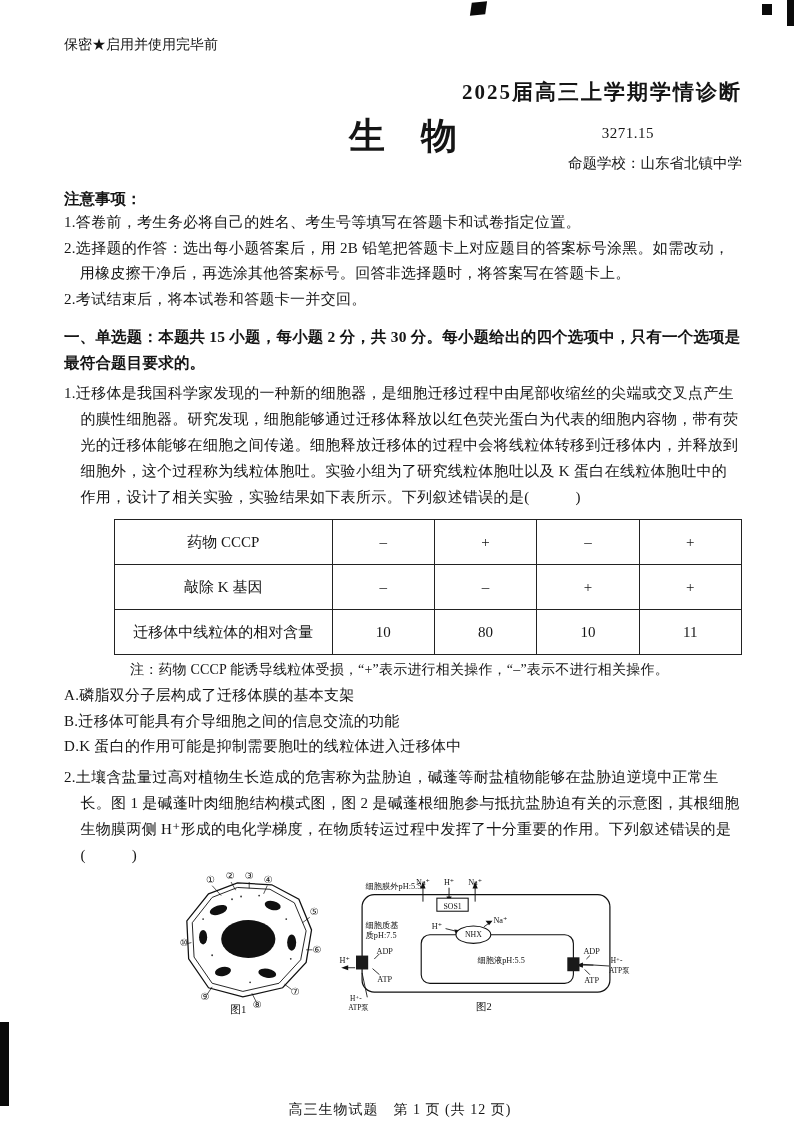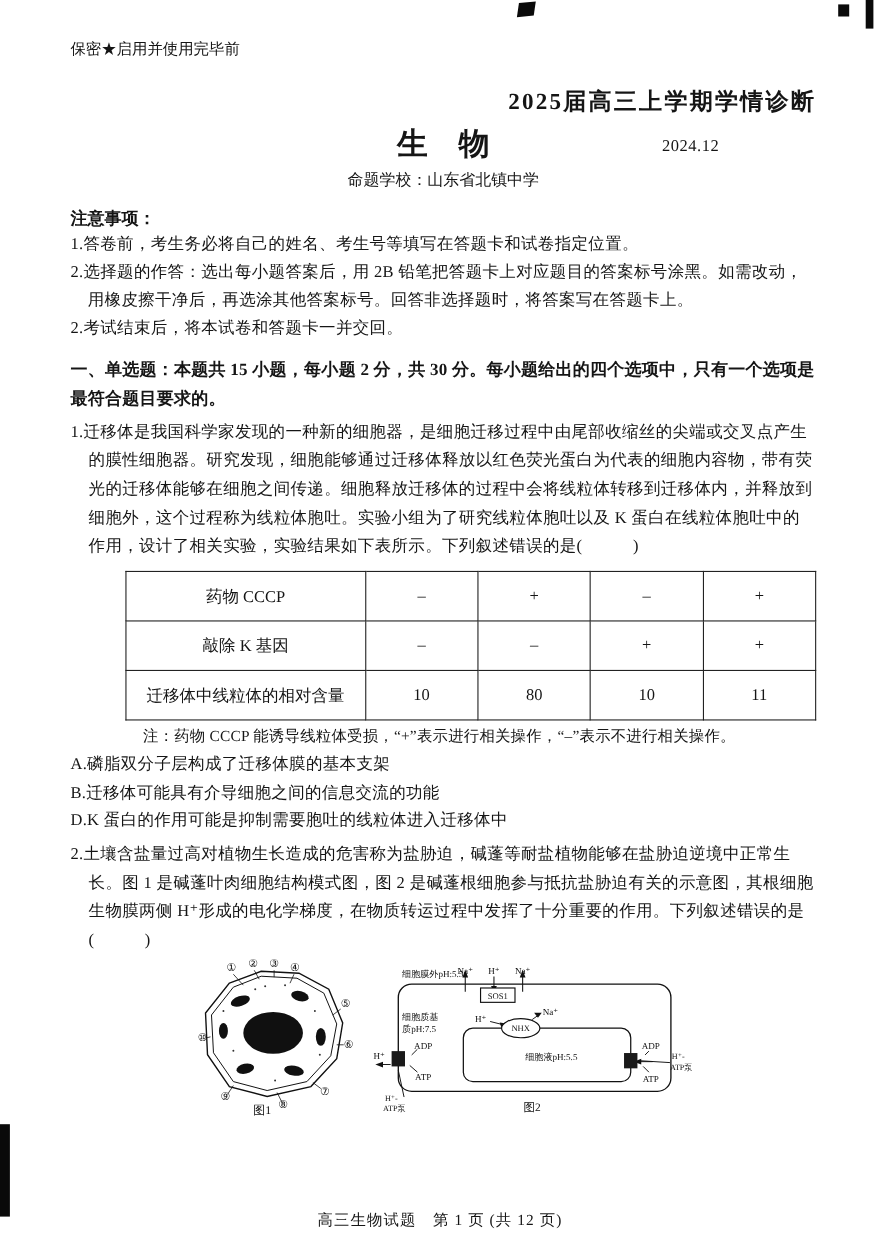--- a/index.html
+++ b/index.html
@@ -10,23 +10,23 @@
   .top-center{left:471px;top:2px;width:15px;height:13px;transform:skewX(-14deg) rotate(-6deg)}
   .tr1{right:28px;top:4px;width:10px;height:11px}
   .tr2{right:6px;top:0;width:7px;height:26px}
   .left-bar{left:0;top:1022px;width:9px;height:84px}
 
   .sheet{position:absolute;left:0;top:0;width:800px;padding:36px 58px 0 64px;box-sizing:border-box}
 
   .security{font-size:14px;margin:0}
   .title{margin:24px 0 0;text-align:right;font-size:21px;font-weight:700;letter-spacing:2px}
   .subject-row{position:relative;margin-top:6px;height:40px;text-align:center}
-  .subject{font-size:28px;font-weight:700}
+  .subject{font-size:36px;font-weight:700}
   .date{position:absolute;right:88px;top:13px;font-size:15px;font-weight:400;letter-spacing:.5px}
-  .school{margin:2px 0 0;text-align:center;font-size:14.5px}
+  .school{margin:2px 0 0;text-align:right;font-size:14.5px}
 
   .notice-head{margin:16px 0 0;font-size:15.5px;font-weight:700}
   .notice{margin:0;font-size:15px;line-height:25.5px;padding-left:1.05em;text-indent:-1.05em;letter-spacing:.3px}
 
   .section-head{margin:12px 0 0;font-size:15.5px;font-weight:700;line-height:26px;letter-spacing:.2px}
 
   .stem{margin:4px 0 0;font-size:15px;line-height:26px;padding-left:1.1em;text-indent:-1.1em;letter-spacing:.3px}
 
   .q-table{border-collapse:collapse;margin:9px 0 6px 50px}
   .q-table th,.q-table td{border:1.2px solid #222;font-weight:400;font-size:15px;
@@ -51,21 +51,21 @@
   <div class="artifact tr1"></div>
   <div class="artifact tr2"></div>
   <div class="artifact left-bar"></div>
 
   <div class="sheet">
 
     <p class="security">保密★启用并使用完毕前</p>
     <h1 class="title">2025届高三上学期学情诊断</h1>
     <div class="subject-row">
       <span class="subject">生　物</span>
-      <span class="date">2024.12</span>
+      <span class="date">3271.15</span>
     </div>
     <p class="school">命题学校：山东省北镇中学</p>
 
     <p class="notice-head">注意事项：</p>
     <p class="notice">1.答卷前，考生务必将自己的姓名、考生号等填写在答题卡和试卷指定位置。</p>
     <p class="notice">2.选择题的作答：选出每小题答案后，用 2B 铅笔把答题卡上对应题目的答案标号涂黑。如需改动，用橡皮擦干净后，再选涂其他答案标号。回答非选择题时，将答案写在答题卡上。</p>
     <p class="notice">2.考试结束后，将本试卷和答题卡一并交回。</p>
 
     <p class="section-head">一、单选题：本题共 15 小题，每小题 2 分，共 30 分。每小题给出的四个选项中，只有一个选项是最符合题目要求的。</p>
 

